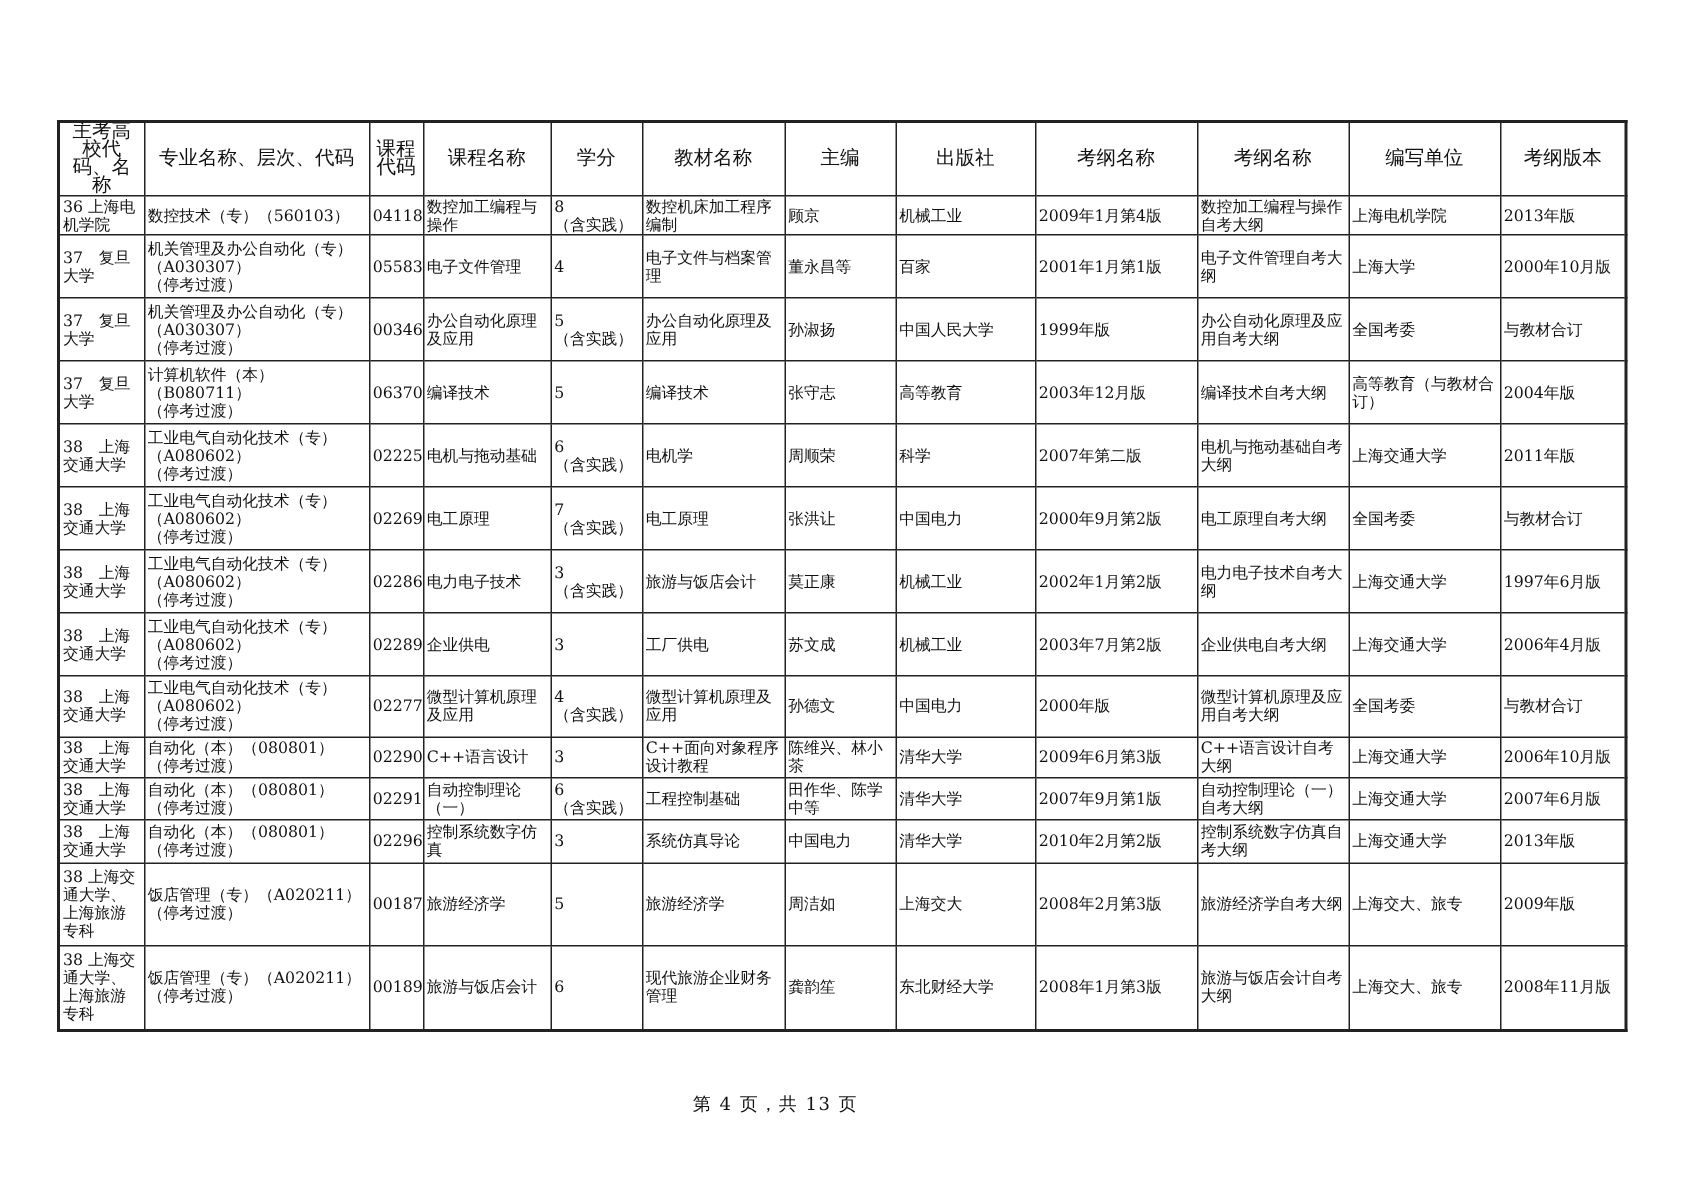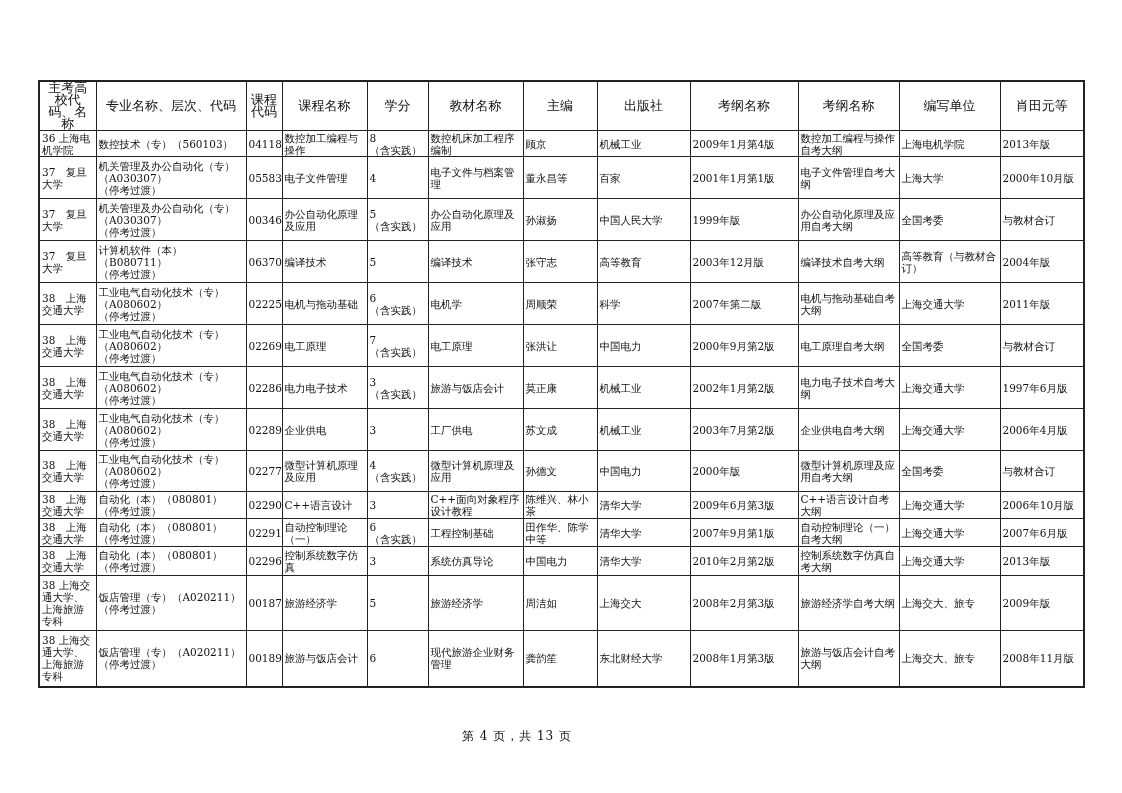--- a/index.html
+++ b/index.html
@@ -39,21 +39,21 @@
       <th style="text-align:center">专业名称、层次、代码</th>
       <th>课程代码</th>
       <th>课程名称</th>
       <th>学分</th>
       <th>教材名称</th>
       <th>主编</th>
       <th>出版社</th>
       <th>考纲名称</th>
       <th>考纲名称</th>
       <th>编写单位</th>
-      <th>肖田元等</th>
+      <th>考纲版本</th>
     </tr>
   </thead>
   <tbody id="tbody">
       <tr style="height: 26px;">
         <td class="l">36 上海电机学院</td>
         <td class="l pre">数控技术（专）（560103）</td>
         <td class="c">04118</td>
         <td class="l">数控加工编程与操作</td>
         <td class="c pre">8
 （含实践）</td>

